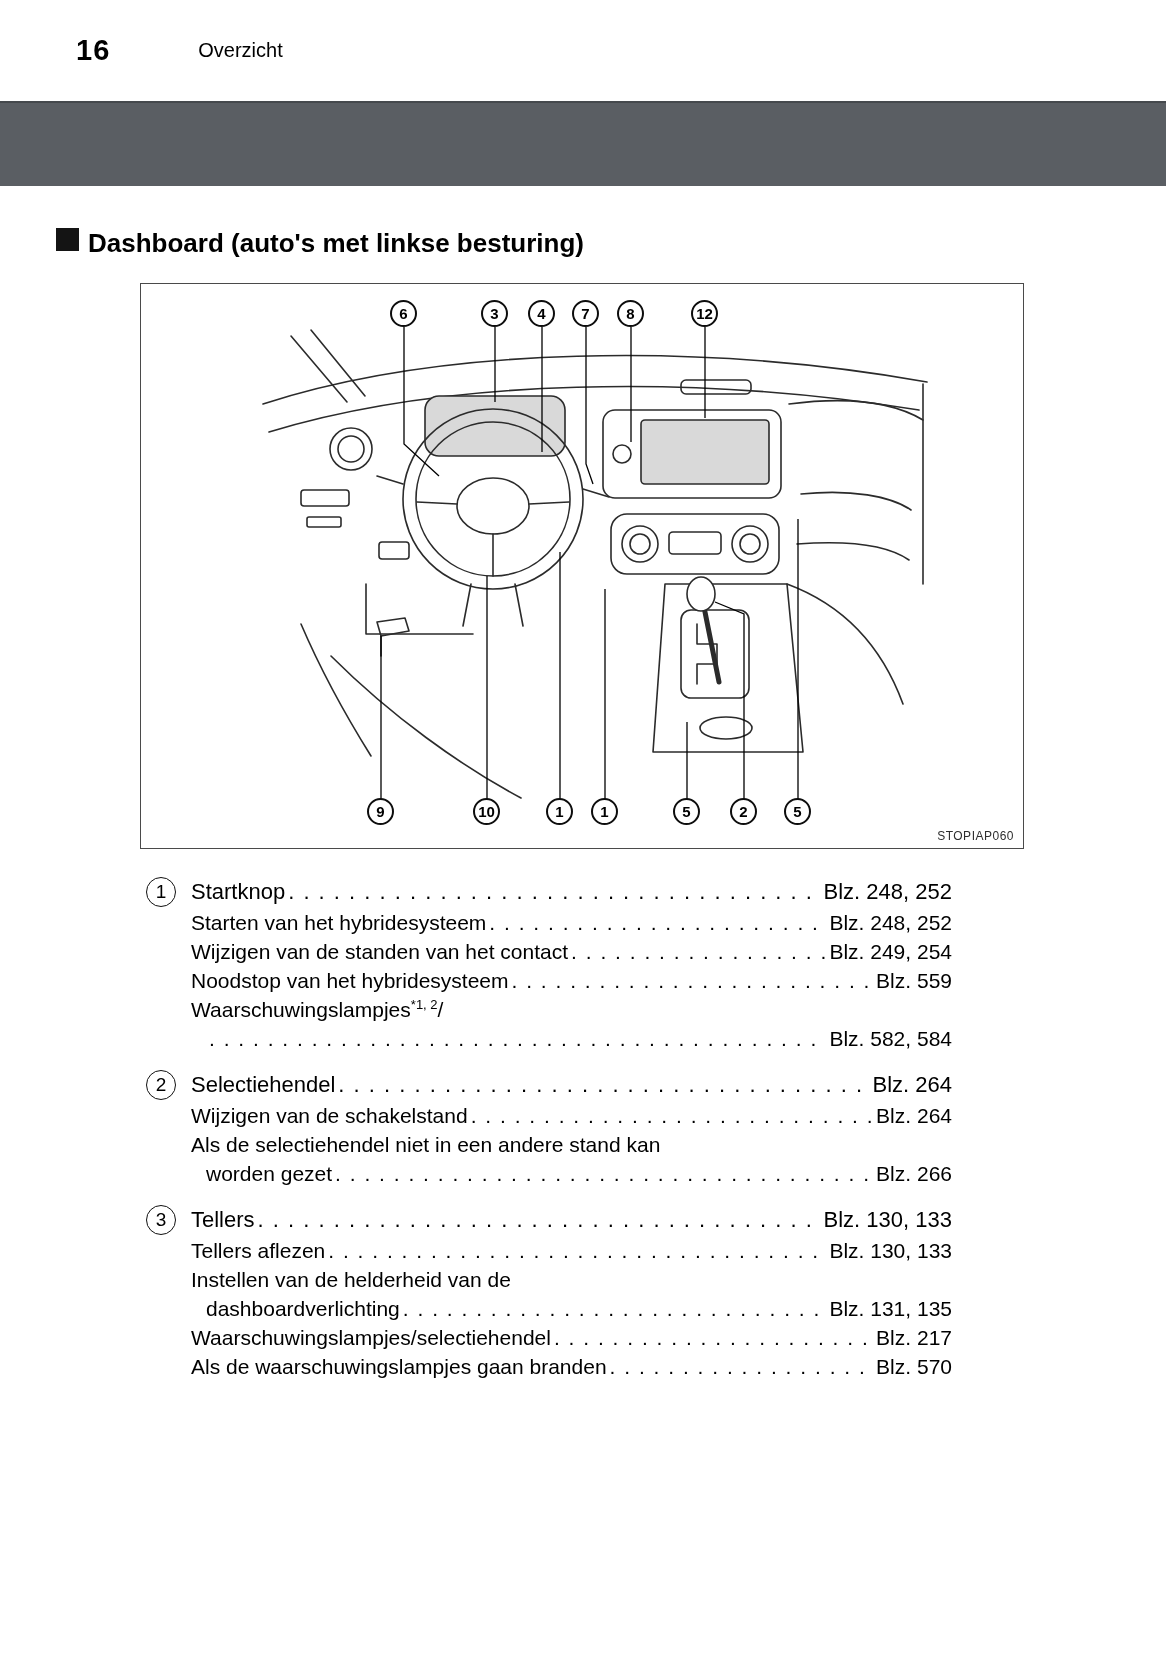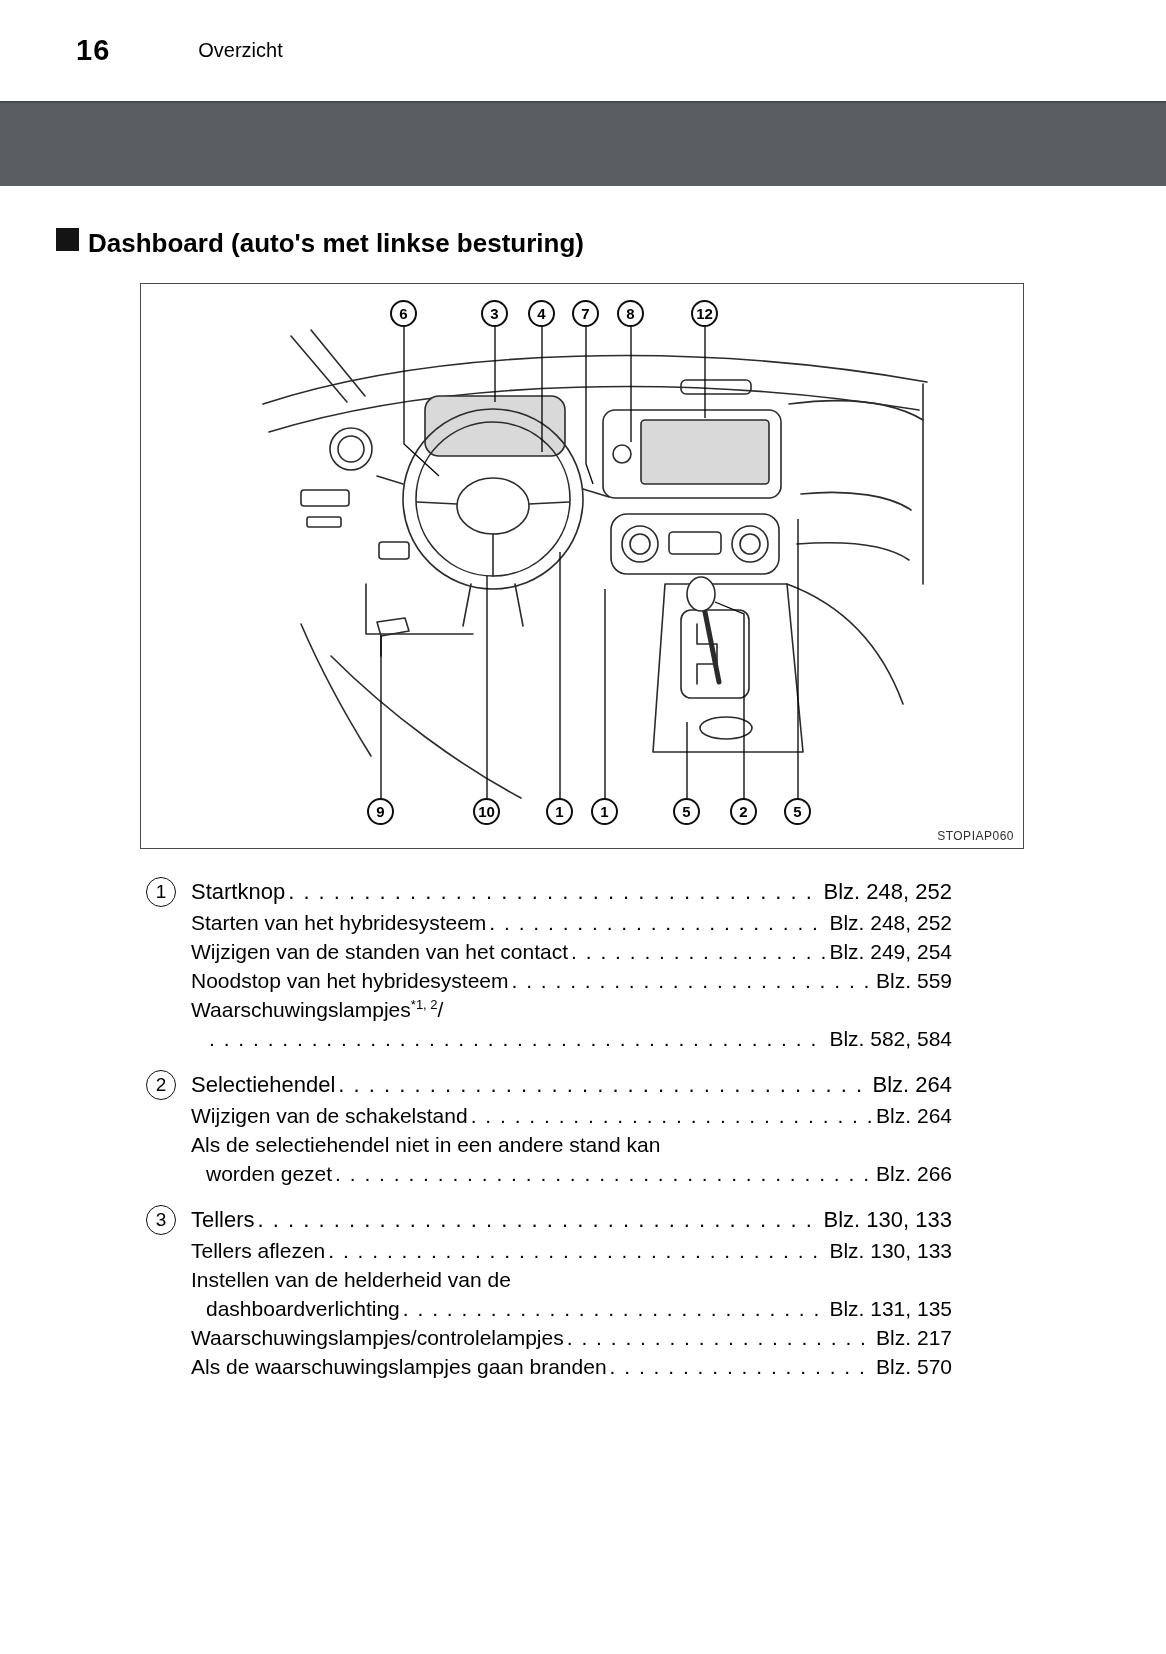--- a/index.html
+++ b/index.html
@@ -238,21 +238,21 @@
         </div>
         <div class="row">
           <span class="t">Instellen van de helderheid van de</span>
         </div>
         <div class="row indent2">
           <span class="t">dashboardverlichting</span>
           <span class="dots"></span>
           <span class="pg">Blz. 131, 135</span>
         </div>
         <div class="row">
-          <span class="t">Waarschuwingslampjes/controlelampjes</span>
+          <span class="t">Waarschuwingslampjes/selectiehendel</span>
           <span class="dots"></span>
           <span class="pg">Blz. 217</span>
         </div>
         <div class="row">
           <span class="t">Als de waarschuwingslampjes gaan branden</span>
           <span class="dots"></span>
           <span class="pg">Blz. 570</span>
         </div>
       </div>
     </div>

